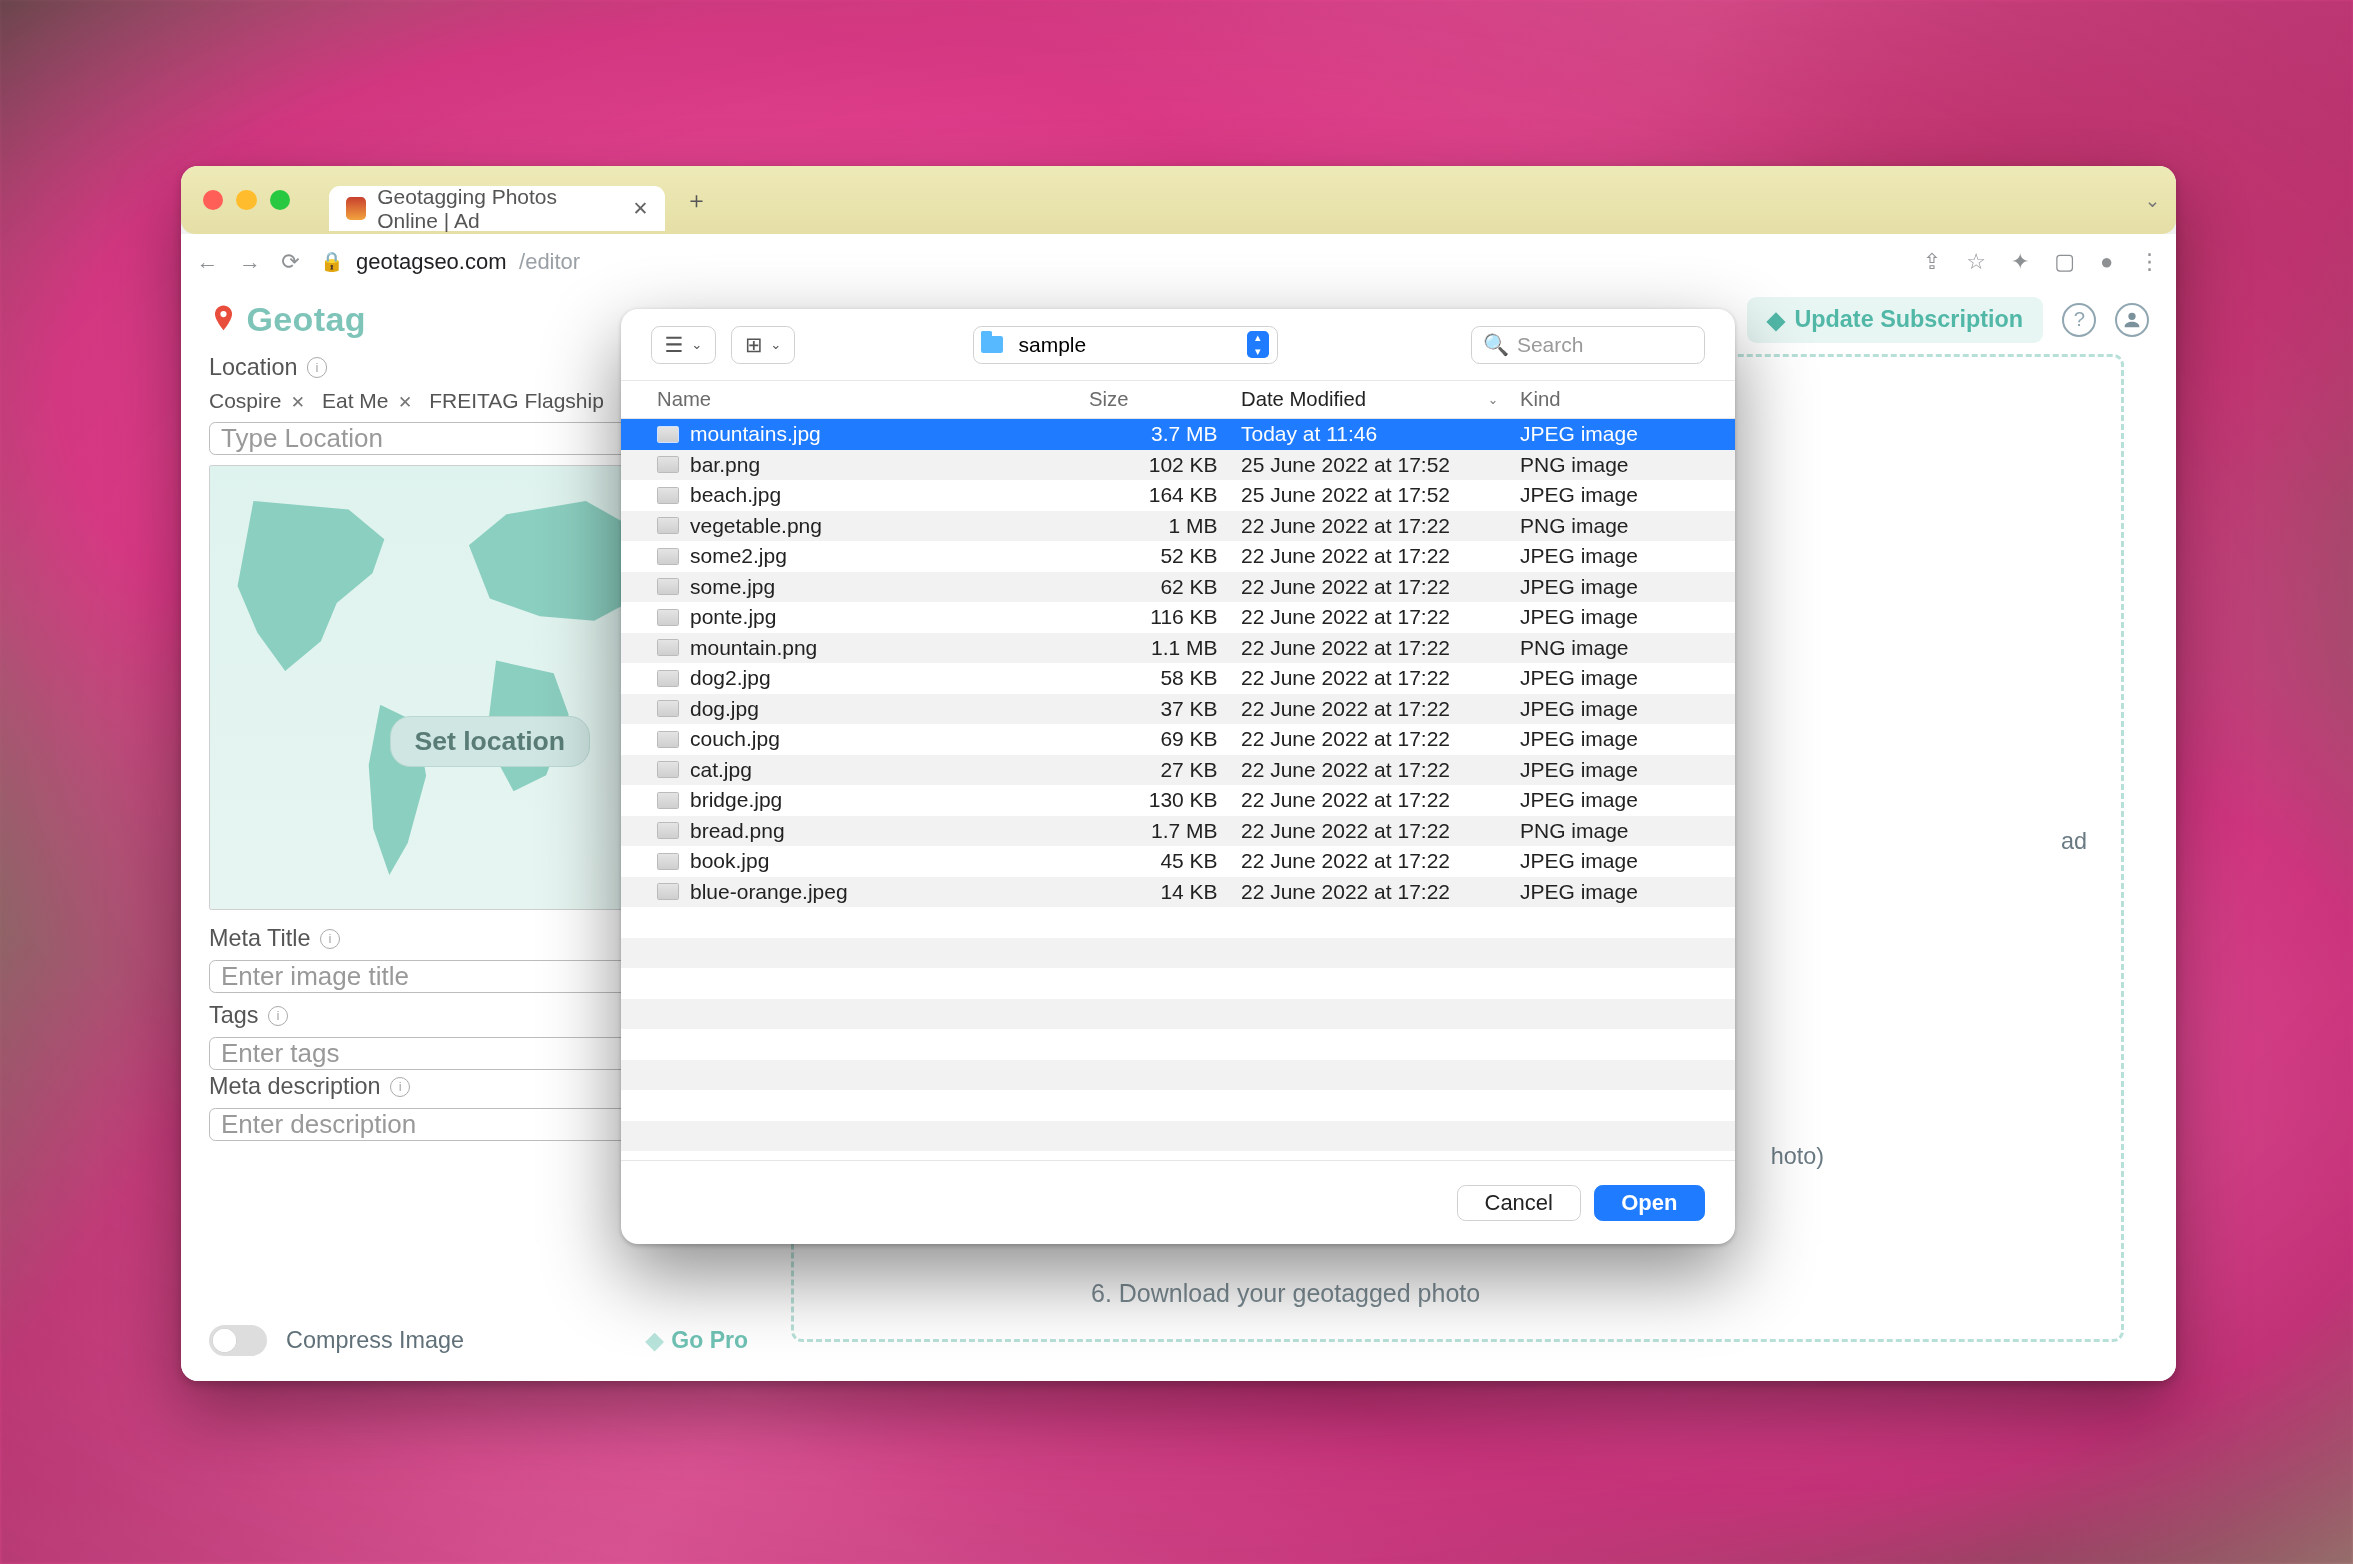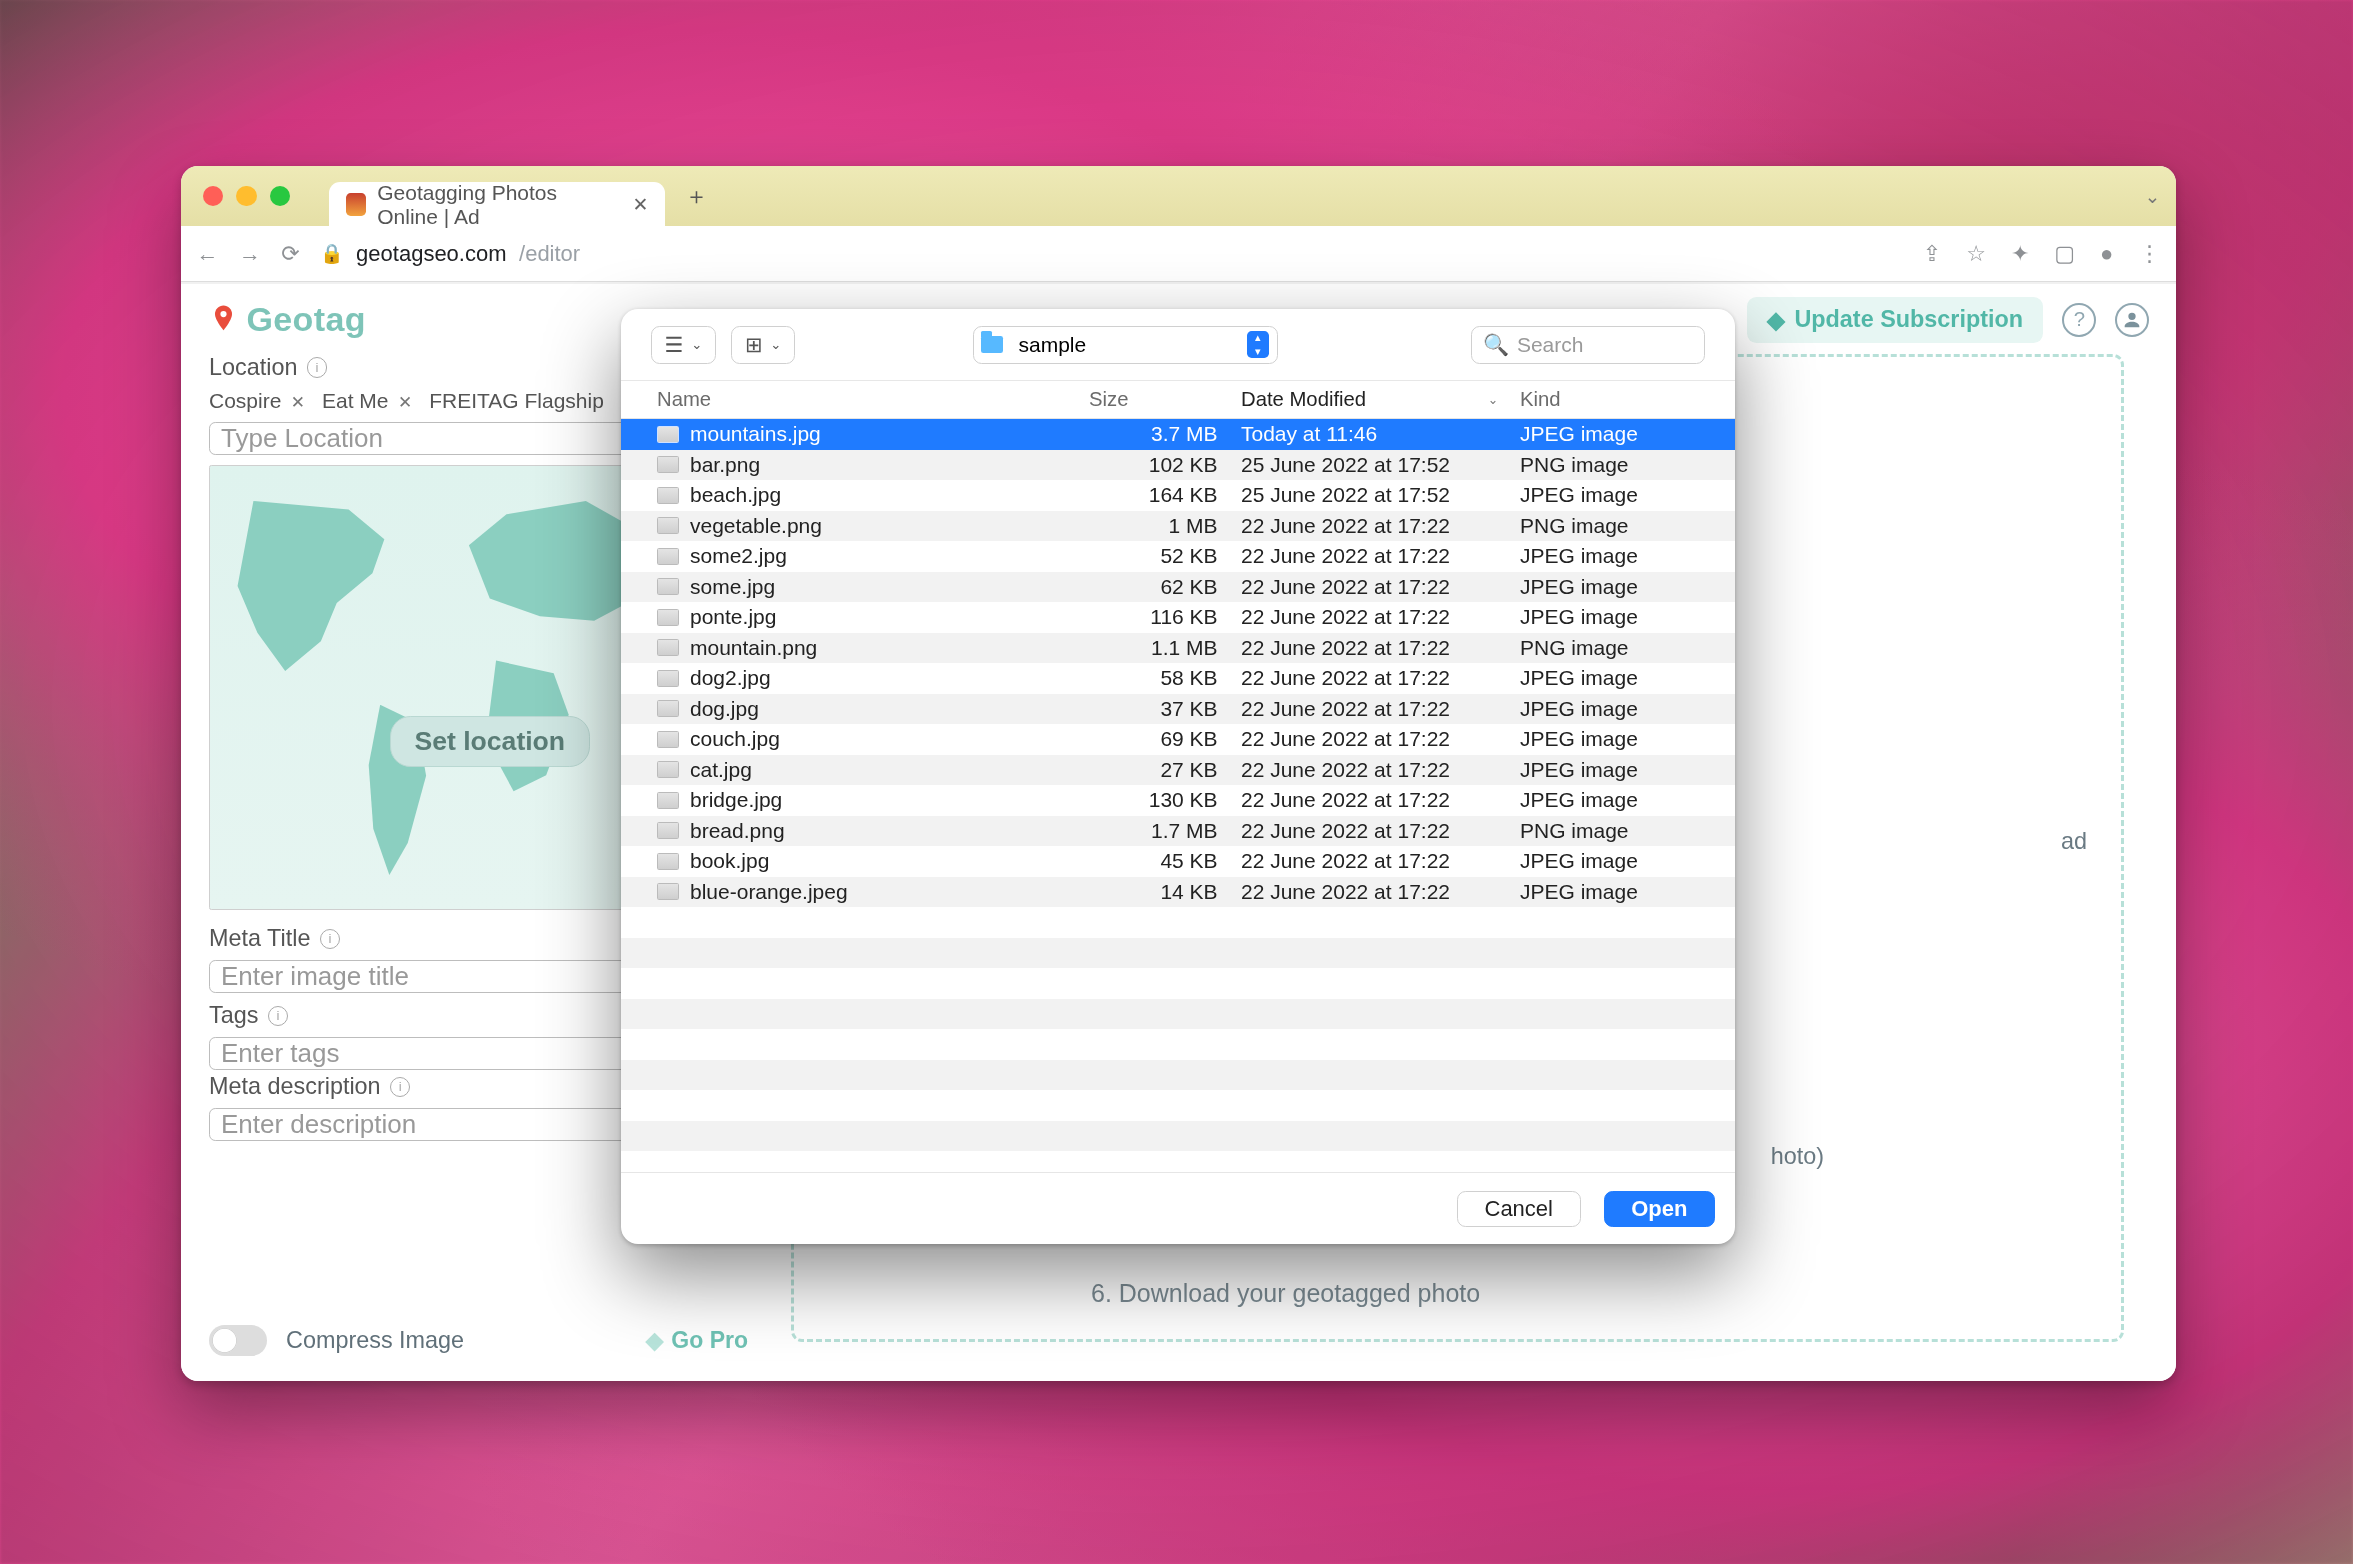--- a/index.html
+++ b/index.html
@@ -27,24 +27,25 @@
 .browser {
   position: absolute;
   left: 181px; top: 166px;
   width: 1995px; height: 1215px;
   background: #f1f1f1;
   border-radius: 17px;
   box-shadow: 0 31px 70px rgba(0,0,0,.35), 0 3.1px 9.4px rgba(0,0,0,.2);
   overflow: hidden;
 }
 .titlebar {
-  height: 60px;
+  height: 68px;
   background: linear-gradient(#eeeab7,#e5dfa6);
   display: flex; align-items: center;
   padding: 0 15.6px;
+  border-radius: 14px;
 }
 .traffic { display: flex; gap: 13.3px; margin-right: 39px; margin-left: 6.3px;}
 .dot { width: 20.3px; height: 20.3px; border-radius: 50%; }
 .dot.r{background:#ff5f57}.dot.y{background:#ffbd2e}.dot.g{background:#28c840}
 .tab {
   background: #fff; height: 45px; border-radius: 11px 11px 0 0;
   display: flex; align-items: center; padding: 0 17px; gap: 11px;
   margin-top: 17px;
   font-size: 21px; color: #555;
   max-width: 336px;
@@ -157,21 +158,21 @@
 .cell.name{flex:0 0 432px;display:flex;align-items:center;gap:11px}
 .cell.size{flex:0 0 152px;text-align:right;padding-right:23.4px}
 .cell.date{flex:0 0 279px}
 .cell.kind{flex:1}
 .thumb{width:22px;height:17px;border:1.2px solid #bbb;background:linear-gradient(#e4e4e4,#cfcfcf);border-radius:1.6px;flex:none}
 .row.sel .thumb{border-color:#cfe1ff}
 
 .stripe{height:30.5px}
 .stripe:nth-child(odd){background:#fff}.stripe:nth-child(even){background:#f2f2f2}
 
-.footer{height:72px;border-top:0.8px solid #e6e6e6;display:flex;align-items:center;justify-content:flex-end;gap:23px;padding:0 20px}
+.footer{height:84px;border-top:0.8px solid #e6e6e6;display:flex;align-items:center;justify-content:flex-end;gap:13px;padding:0 30px}
 .btn{height:36px;border-radius:8.6px;font-size:22px;display:flex;align-items:center;justify-content:center;padding:0 26.6px;border:1.2px solid #d0d0d0;background:#fff;color:#222}
 .btn.primary{background:#1f7bff;color:#fff;border-color:#1f7bff;font-weight:600}
 
 svg{display:block}
 </style>
 </head>
 <body>
 
 <div class="browser">
 

